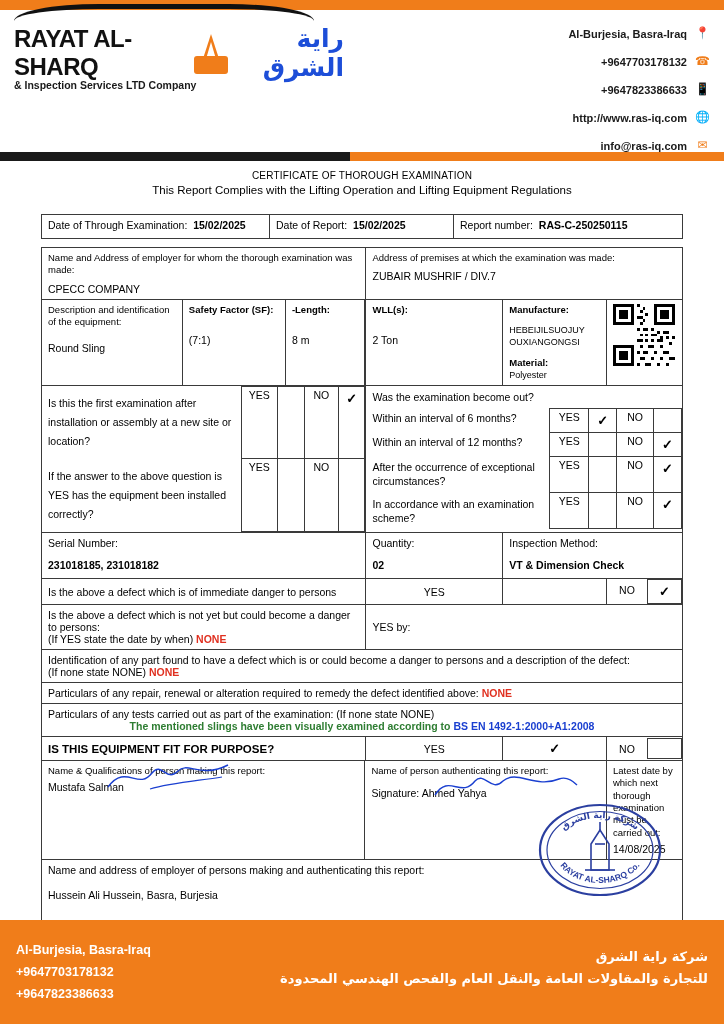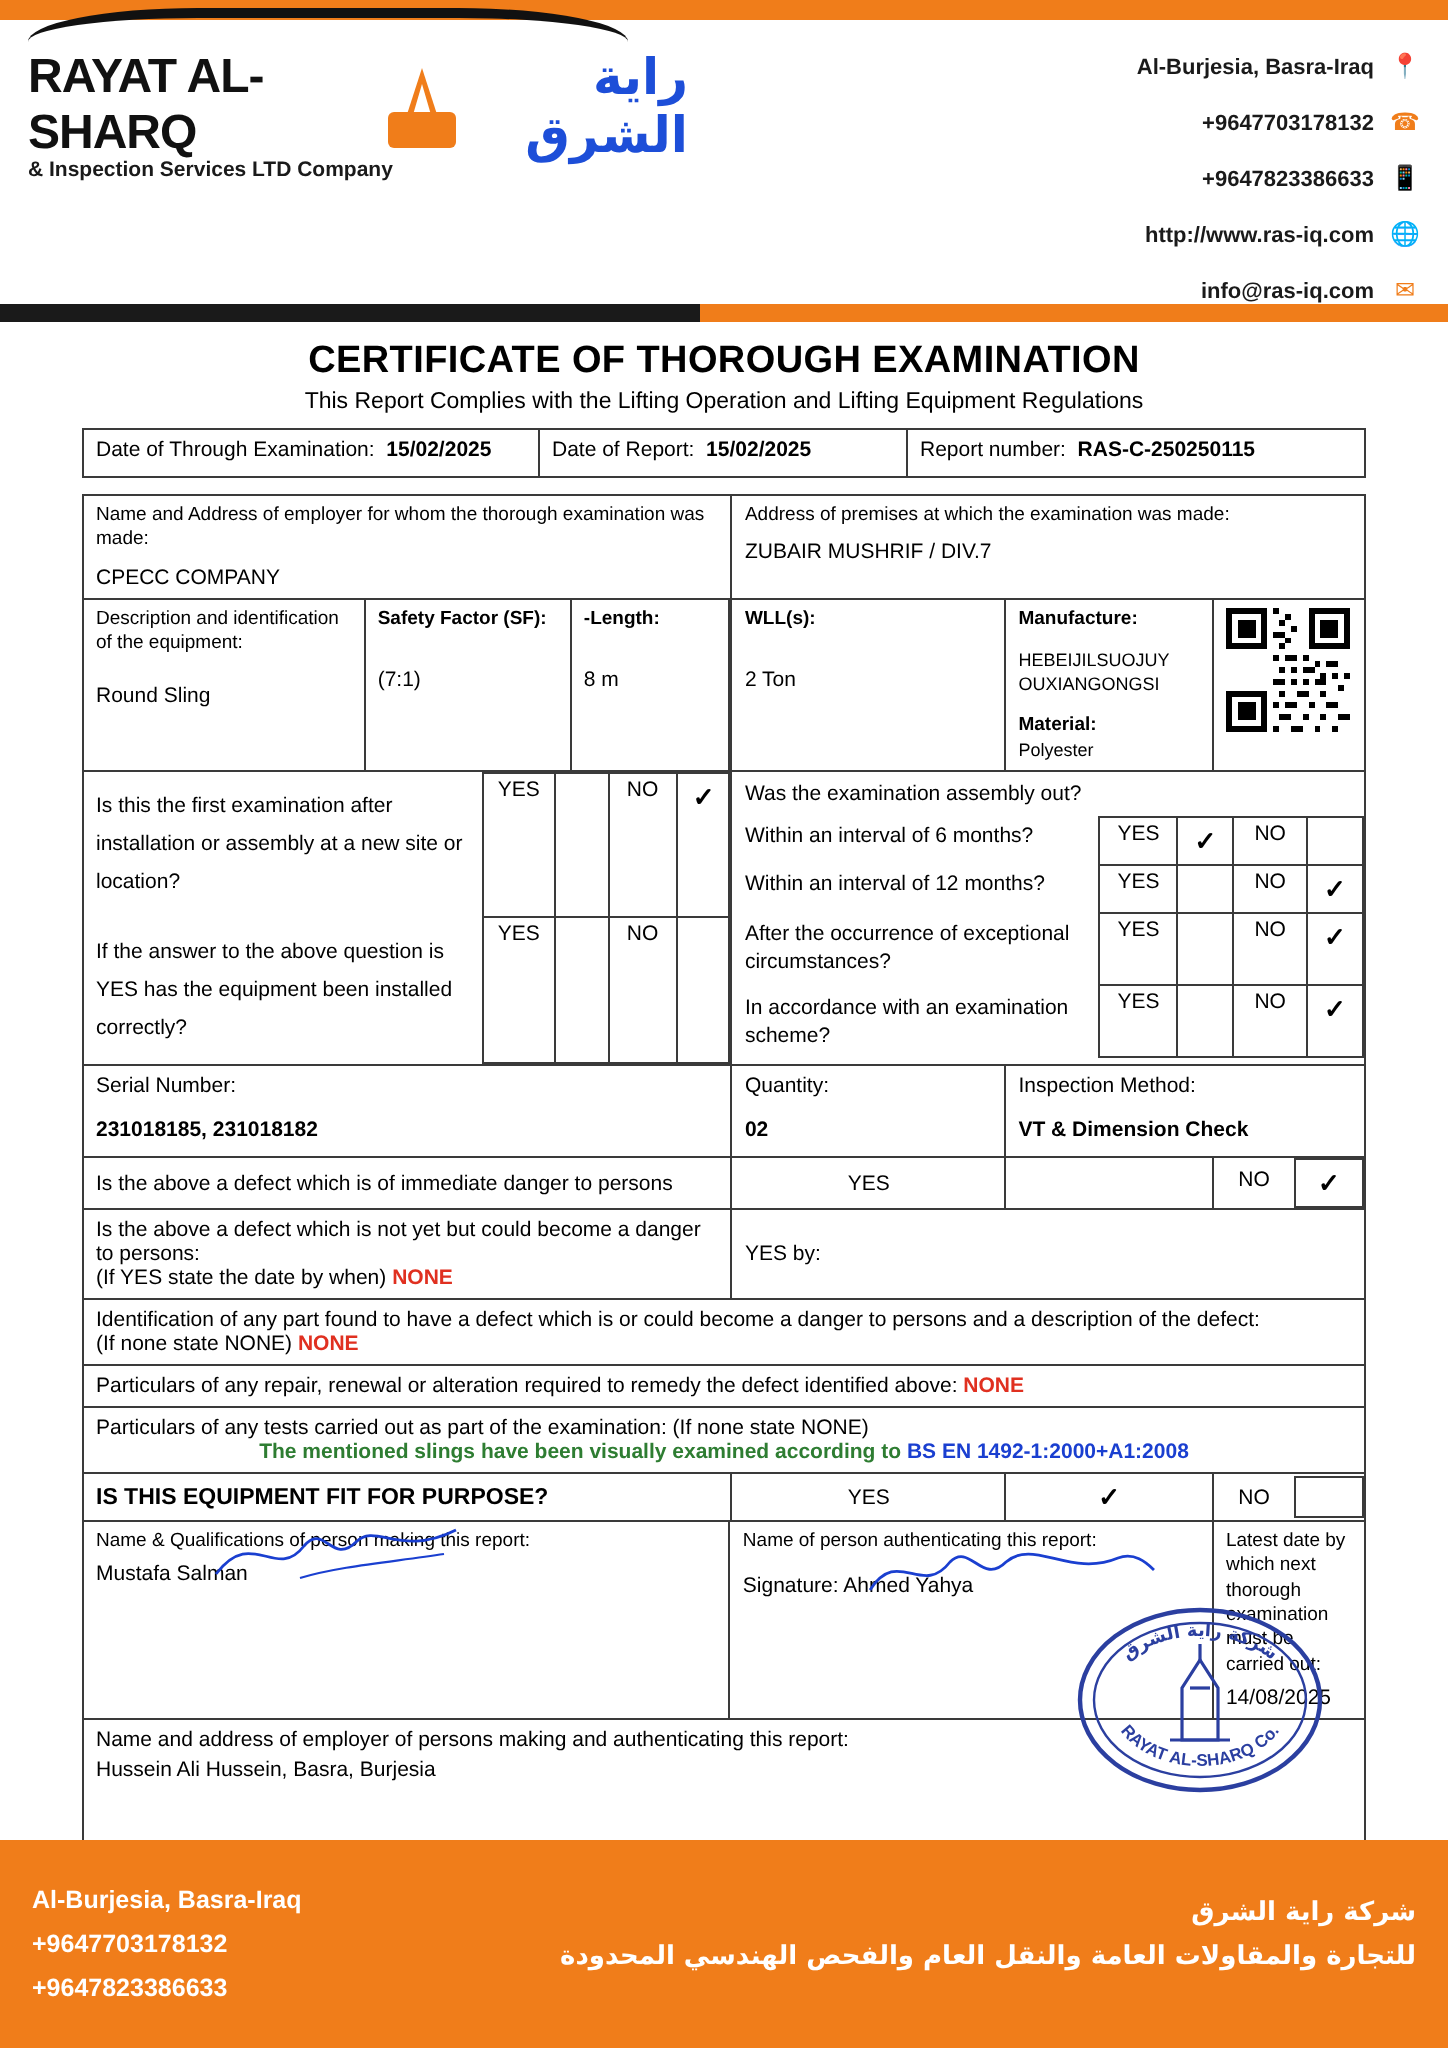--- a/index.html
+++ b/index.html
@@ -58,21 +58,21 @@
   .contact .c-row span.txt { font-weight:600; }
   .ico { width:15px; height:15px; display:inline-block; line-height:15px; text-align:center; font-size:12px; color:#f07d1a; }
 
   
   .band { position:absolute; top:152px; left:0; width:724px; height:9px; }
   .band .blk { position:absolute; left:0; top:0; width:350px; height:9px; background:#1a1a1a; }
   .band .org { position:absolute; left:350px; top:0; width:374px; height:9px; background:#f07d1a; }
 
   
   .title-block { position:absolute; top:170px; left:0; width:724px; text-align:center; }
-  .title-main { font-size:19px; font-weight:bold; letter-spacing:0.2px; }
+  .title-main { font-size:10px; font-weight:normal; letter-spacing:0.2px; }
   .title-sub { font-size:11.5px; margin-top:3px; }
 
   
   .doc { position:absolute; left:41px; top:214px; width:642px; }
 
   table.grid { border-collapse:collapse; width:642px; font-size:10.5px; }
   table.grid td { border:1px solid #3a3a3a; padding:4px 6px; vertical-align:top; }
 
   .row1 td { height:24px; vertical-align:middle; font-size:10.5px; }
   .bold { font-weight:bold; }
@@ -301,21 +301,21 @@
               <td style="border:1px solid #3a3a3a;text-align:center;padding:2px;">NO</td>
               <td style="border:1px solid #3a3a3a;"></td>
             </tr>
           </tbody>
               </table>
         </td>
         <td colspan="3" style="padding:0;border:1px solid #3a3a3a;">
           <table style="width:100%;border-collapse:collapse;font-size:10.5px;">
             <tbody>
                   <tr>
-              <td colspan="5" style="border:0;padding:5px 6px;">Was the examination assembly out?</td>
+              <td colspan="5" style="border:0;padding:5px 6px;">Was the examination become out?</td>
             </tr>
             <tr>
               <td style="border:0;width:170px;padding:4px 6px;">Within an interval of 6 months?</td>
               <td style="border:1px solid #3a3a3a;width:36px;text-align:center;padding:2px;">YES</td>
               <td class="mark" style="border:1px solid #3a3a3a;width:26px;">✓</td>
               <td style="border:1px solid #3a3a3a;width:34px;text-align:center;padding:2px;">NO</td>
               <td style="border:1px solid #3a3a3a;width:26px;"></td>
             </tr>
             <tr>
               <td style="border:0;padding:4px 6px;">Within an interval of 12 months?</td>
@@ -450,21 +450,21 @@
         </td>
         <td>
           <div class="cell-label">Latest date by which next thorough examination must be carried out:</div>
           <div style="margin-top:4px;">14/08/2025</div>
         </td>
       </tr>
 
       <tr>
         <td colspan="7" style="height:120px;vertical-align:top;">
           <div>Name and address of employer of persons making and authenticating this report:</div>
-          <div style="margin-top:3px;">Hussein Ali Hussein, Basra, Burjesia</div>
+          <div style="margin-top:13px;">Hussein Ali Hussein, Basra, Burjesia</div>
         </td>
       </tr>
     </tbody>
       </table>
   </div>
 
   <div class="stamp">
     <svg width="130" height="100" viewBox="0 0 130 100">
       <ellipse cx="65" cy="50" rx="60" ry="45" fill="none" stroke="#2b3fa0" stroke-width="2.2"></ellipse>
       <ellipse cx="65" cy="50" rx="53" ry="38.5" fill="none" stroke="#2b3fa0" stroke-width="1.2"></ellipse>

